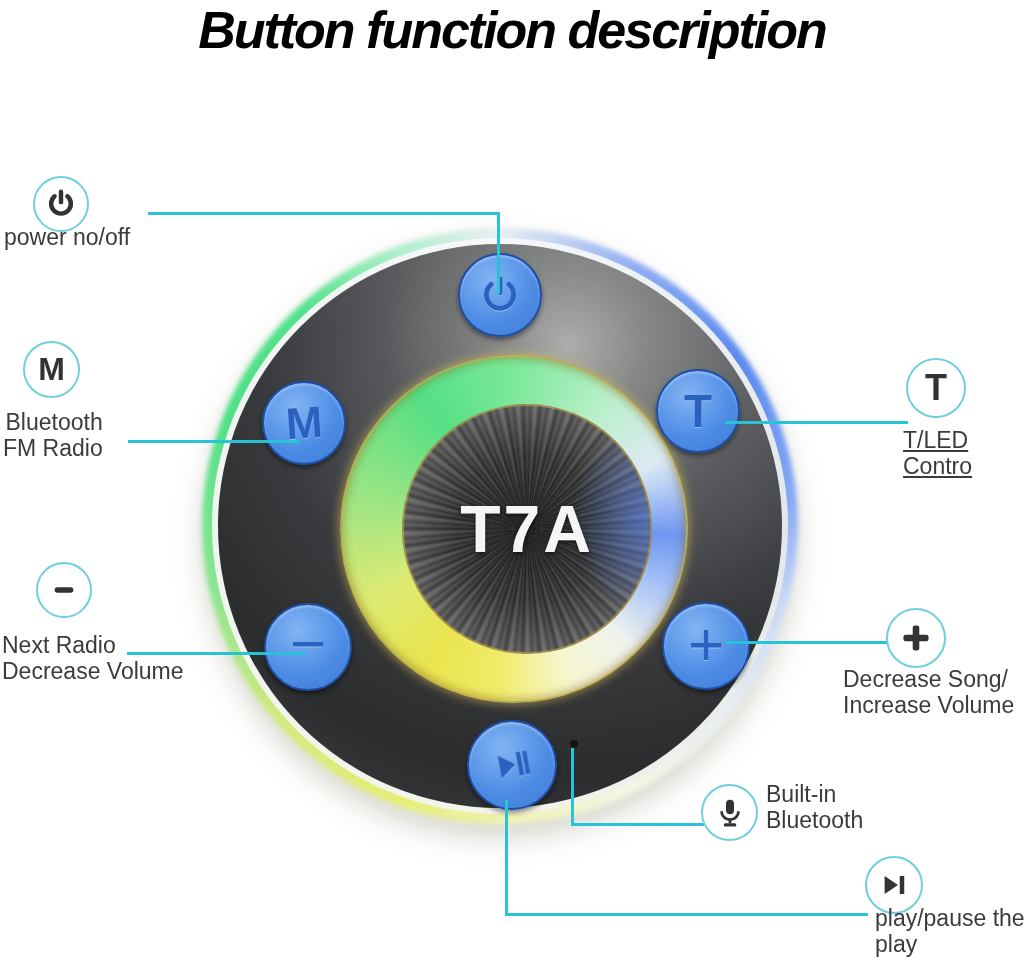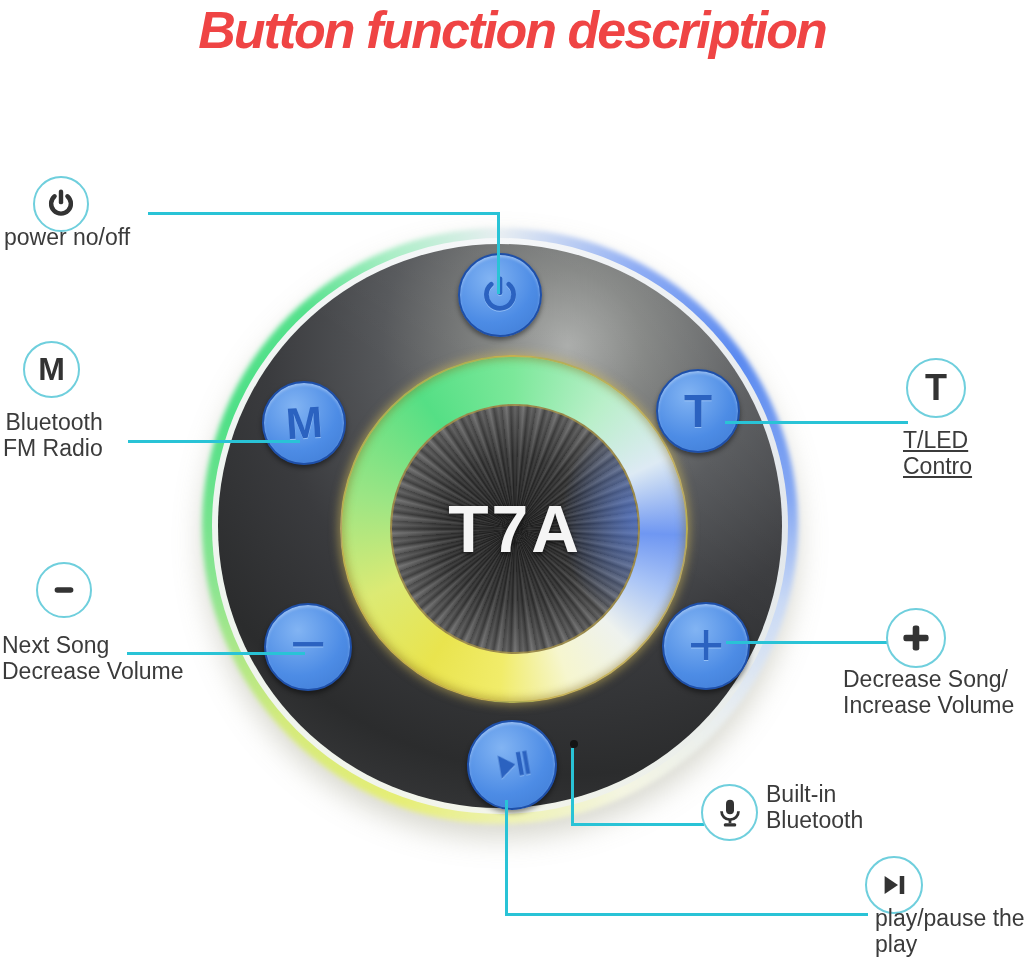--- a/index.html
+++ b/index.html
@@ -4,21 +4,21 @@
 <style>
   html,body{margin:0;padding:0;background:#fff;}
   .canvas{
     position:relative;width:1024px;height:958px;background:#ffffff;
     font-family:"Liberation Sans",sans-serif;overflow:hidden;
   }
   
   .title{
     position:absolute;left:0;right:0;top:0;text-align:center;
     font-size:52px;font-weight:bold;font-style:italic;
-    letter-spacing:-2px;color:#ef4444;margin:0;
+    letter-spacing:-2px;color:#000000;margin:0;
   }
   
   .speaker{position:absolute;left:202px;top:228px;width:596px;height:596px;}
   .speaker-glow{
     position:absolute;inset:0;border-radius:50%;
     background:conic-gradient(from 0deg,
       #e8eef2 0deg,#8fadf4 28deg,#5b8af0 55deg,#87a9f3 85deg,
       #c9d9f5 105deg,#e9eef0 130deg,#f4f5e2 155deg,#eef2b2 178deg,
       #e6ee76 200deg,#d4ea7c 228deg,#8ce591 258deg,#4fe087 292deg,
       #55e18c 318deg,#aaeec6 338deg,#e8eef2 360deg);
@@ -38,21 +38,21 @@
   .led-ring{
     position:absolute;left:138px;top:127px;width:344px;height:344px;border-radius:50%;
     background:conic-gradient(from 0deg,
       #7ce89a 0deg,#b9efc9 35deg,#ddeaf4 65deg,#6f97f2 92deg,
       #a9c4f6 112deg,#eef2ee 135deg,#f6f6cf 160deg,#f1ec6a 185deg,
       #e9e44e 212deg,#dcea74 245deg,#9ce584 282deg,#55df85 325deg,#7ce89a 360deg);
     border:2px solid rgba(188,164,72,.85);
     box-shadow:0 0 10px 2px rgba(210,185,90,.55), inset 0 0 8px 2px rgba(130,105,25,.45);
   }
   .metal-disc{
-    position:absolute;left:188px;top:176px;width:246px;height:246px;border-radius:50%;
+    position:absolute;left:200px;top:176px;width:246px;height:246px;border-radius:50%;
     background:
       radial-gradient(circle at 50% 50%,rgba(0,0,0,.58) 0%,rgba(0,0,0,.28) 42%,rgba(255,255,255,.10) 76%,rgba(0,0,0,.38) 100%),
       repeating-conic-gradient(from 10deg,#4e4e4e 0deg,#707070 2deg,#383838 4deg,#5c5c5c 6deg,#3f3f3f 8deg);
     border:2px solid rgba(180,156,70,.7);
     display:flex;align-items:center;justify-content:center;
     overflow:hidden;
   }
   .disc-blue-reflection{
     position:absolute;inset:0;border-radius:50%;
     background:radial-gradient(ellipse 42% 58% at 99% 46%,rgba(80,125,235,.62),rgba(80,125,235,0) 72%);
@@ -198,21 +198,21 @@
     <div>Bluetooth</div>
     <div>FM Radio</div>
   </div>
 
   <div class="icon-circle ic-minus">
     <svg width="30" height="30" viewBox="0 0 24 24">
       <rect x="4.5" y="9.8" width="15" height="4.4" rx="2.2" fill="#333"></rect>
     </svg>
   </div>
   <div class="callout-text tx-minus">
-    <div>Next Song</div>
+    <div>Next Radio</div>
     <div>Decrease Volume</div>
   </div>
 
   <div class="icon-circle ic-tled">
     <span class="icon-letter">T</span>
   </div>
   <div class="callout-text tx-tled">
     <div>T/LED</div>
     <div>Contro</div>
   </div>

